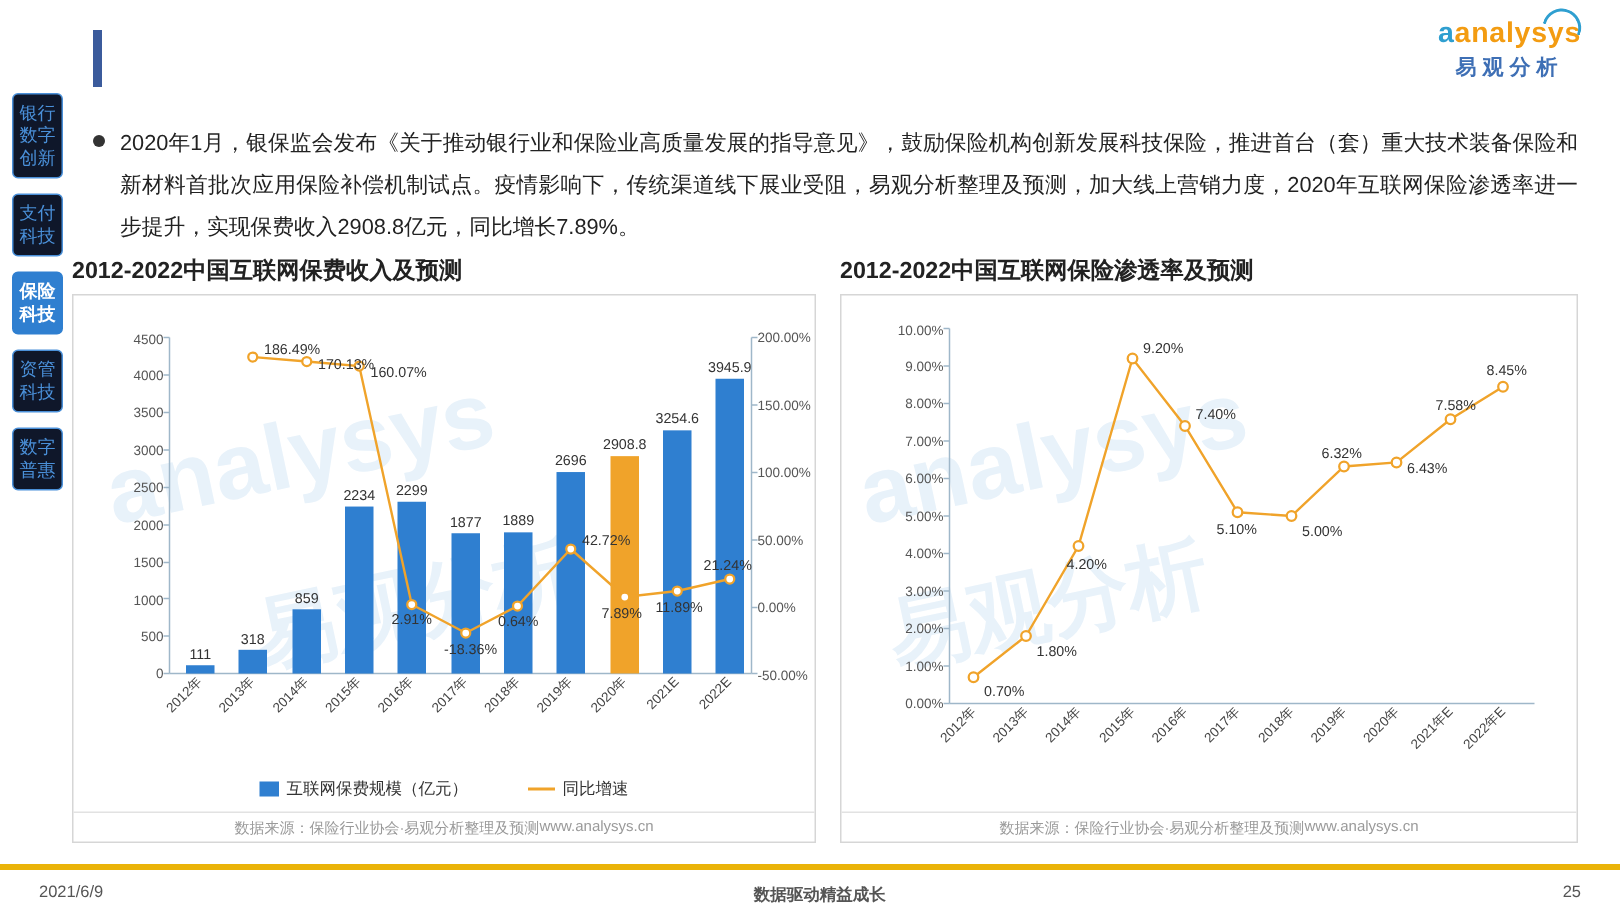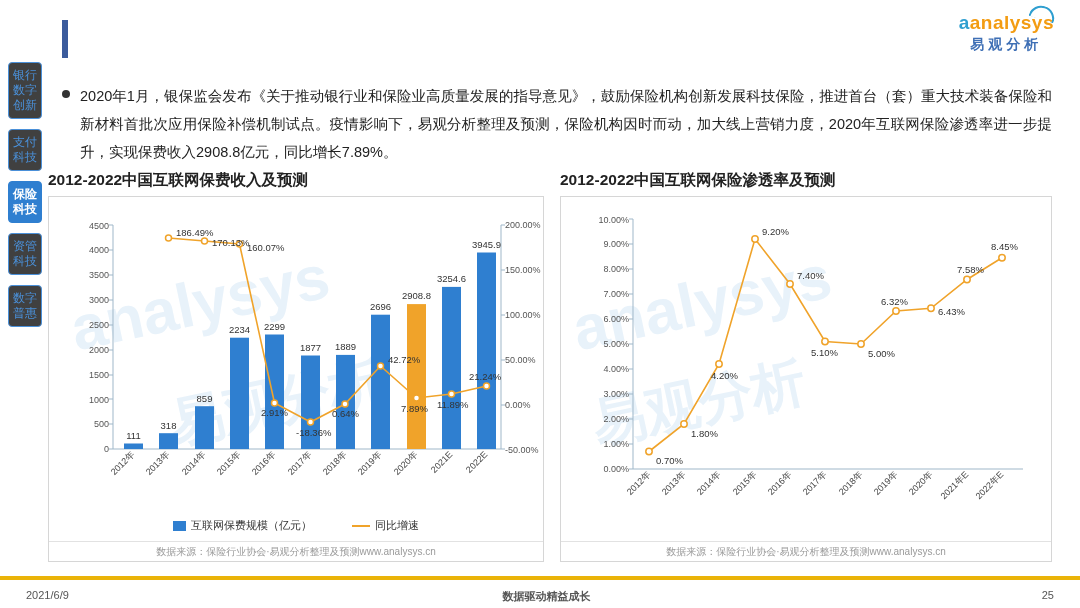--- a/index.html
+++ b/index.html
@@ -41,21 +41,21 @@
     transform:rotate(18deg);
   }
   
   .rail {
     position:absolute; left:8px; top:62px; width:36px;
     display:flex; flex-direction:column; gap:10px;
   }
   .rail-item {
     width:34px; border:1px solid #4a90d9; border-radius:4px;
     color:#4a90d9; font-size:12px; text-align:center;
-    padding:5px 2px; line-height:15px; background:#404040;
+    padding:5px 2px; line-height:15px; background:#0f172a;
   }
   .rail-item.active {
     background:#2f7fd0; color:#fff; border-color:#2f7fd0; font-weight:bold;
   }
   
   .bullet-row {
     position:absolute; left:62px; top:82px; width:990px;
     display:flex; gap:10px;
   }
   .bullet-dot {
@@ -128,21 +128,21 @@
 <div class="rail">
   <div class="rail-item">银行数字创新</div>
   <div class="rail-item">支付科技</div>
   <div class="rail-item active">保险科技</div>
   <div class="rail-item">资管科技</div>
   <div class="rail-item">数字普惠</div>
 </div>
 
 <div class="bullet-row">
   <div class="bullet-dot"></div>
-  <div class="bullet-text">2020年1月，银保监会发布《关于推动银行业和保险业高质量发展的指导意见》，鼓励保险机构创新发展科技保险，推进首台（套）重大技术装备保险和新材料首批次应用保险补偿机制试点。疫情影响下，易观分析整理及预测，保险机构因时而动，加大线上营销力度，2020年互联网保险渗透率进一步提升，实现保费收入2908.8亿元，同比增长7.89%。</div>
+  <div class="bullet-text">2020年1月，银保监会发布《关于推动银行业和保险业高质量发展的指导意见》，鼓励保险机构创新发展科技保险，推进首台（套）重大技术装备保险和新材料首批次应用保险补偿机制试点。疫情影响下，传统渠道线下展业受阻，易观分析整理及预测，加大线上营销力度，2020年互联网保险渗透率进一步提升，实现保费收入2908.8亿元，同比增长7.89%。</div>
 </div>
 
 <div class="panel-title left">2012-2022中国互联网保费收入及预测</div>
 <div class="panel left">
   <div class="watermark">
     <div class="wm-text" style="left:20px; top:40px;">analysys</div>
     <div class="wm-text" style="left:120px; top:140px; font-size:54px;">易观分析</div>
   </div>
   <svg class="chart-svg" width="496" height="366">
 

